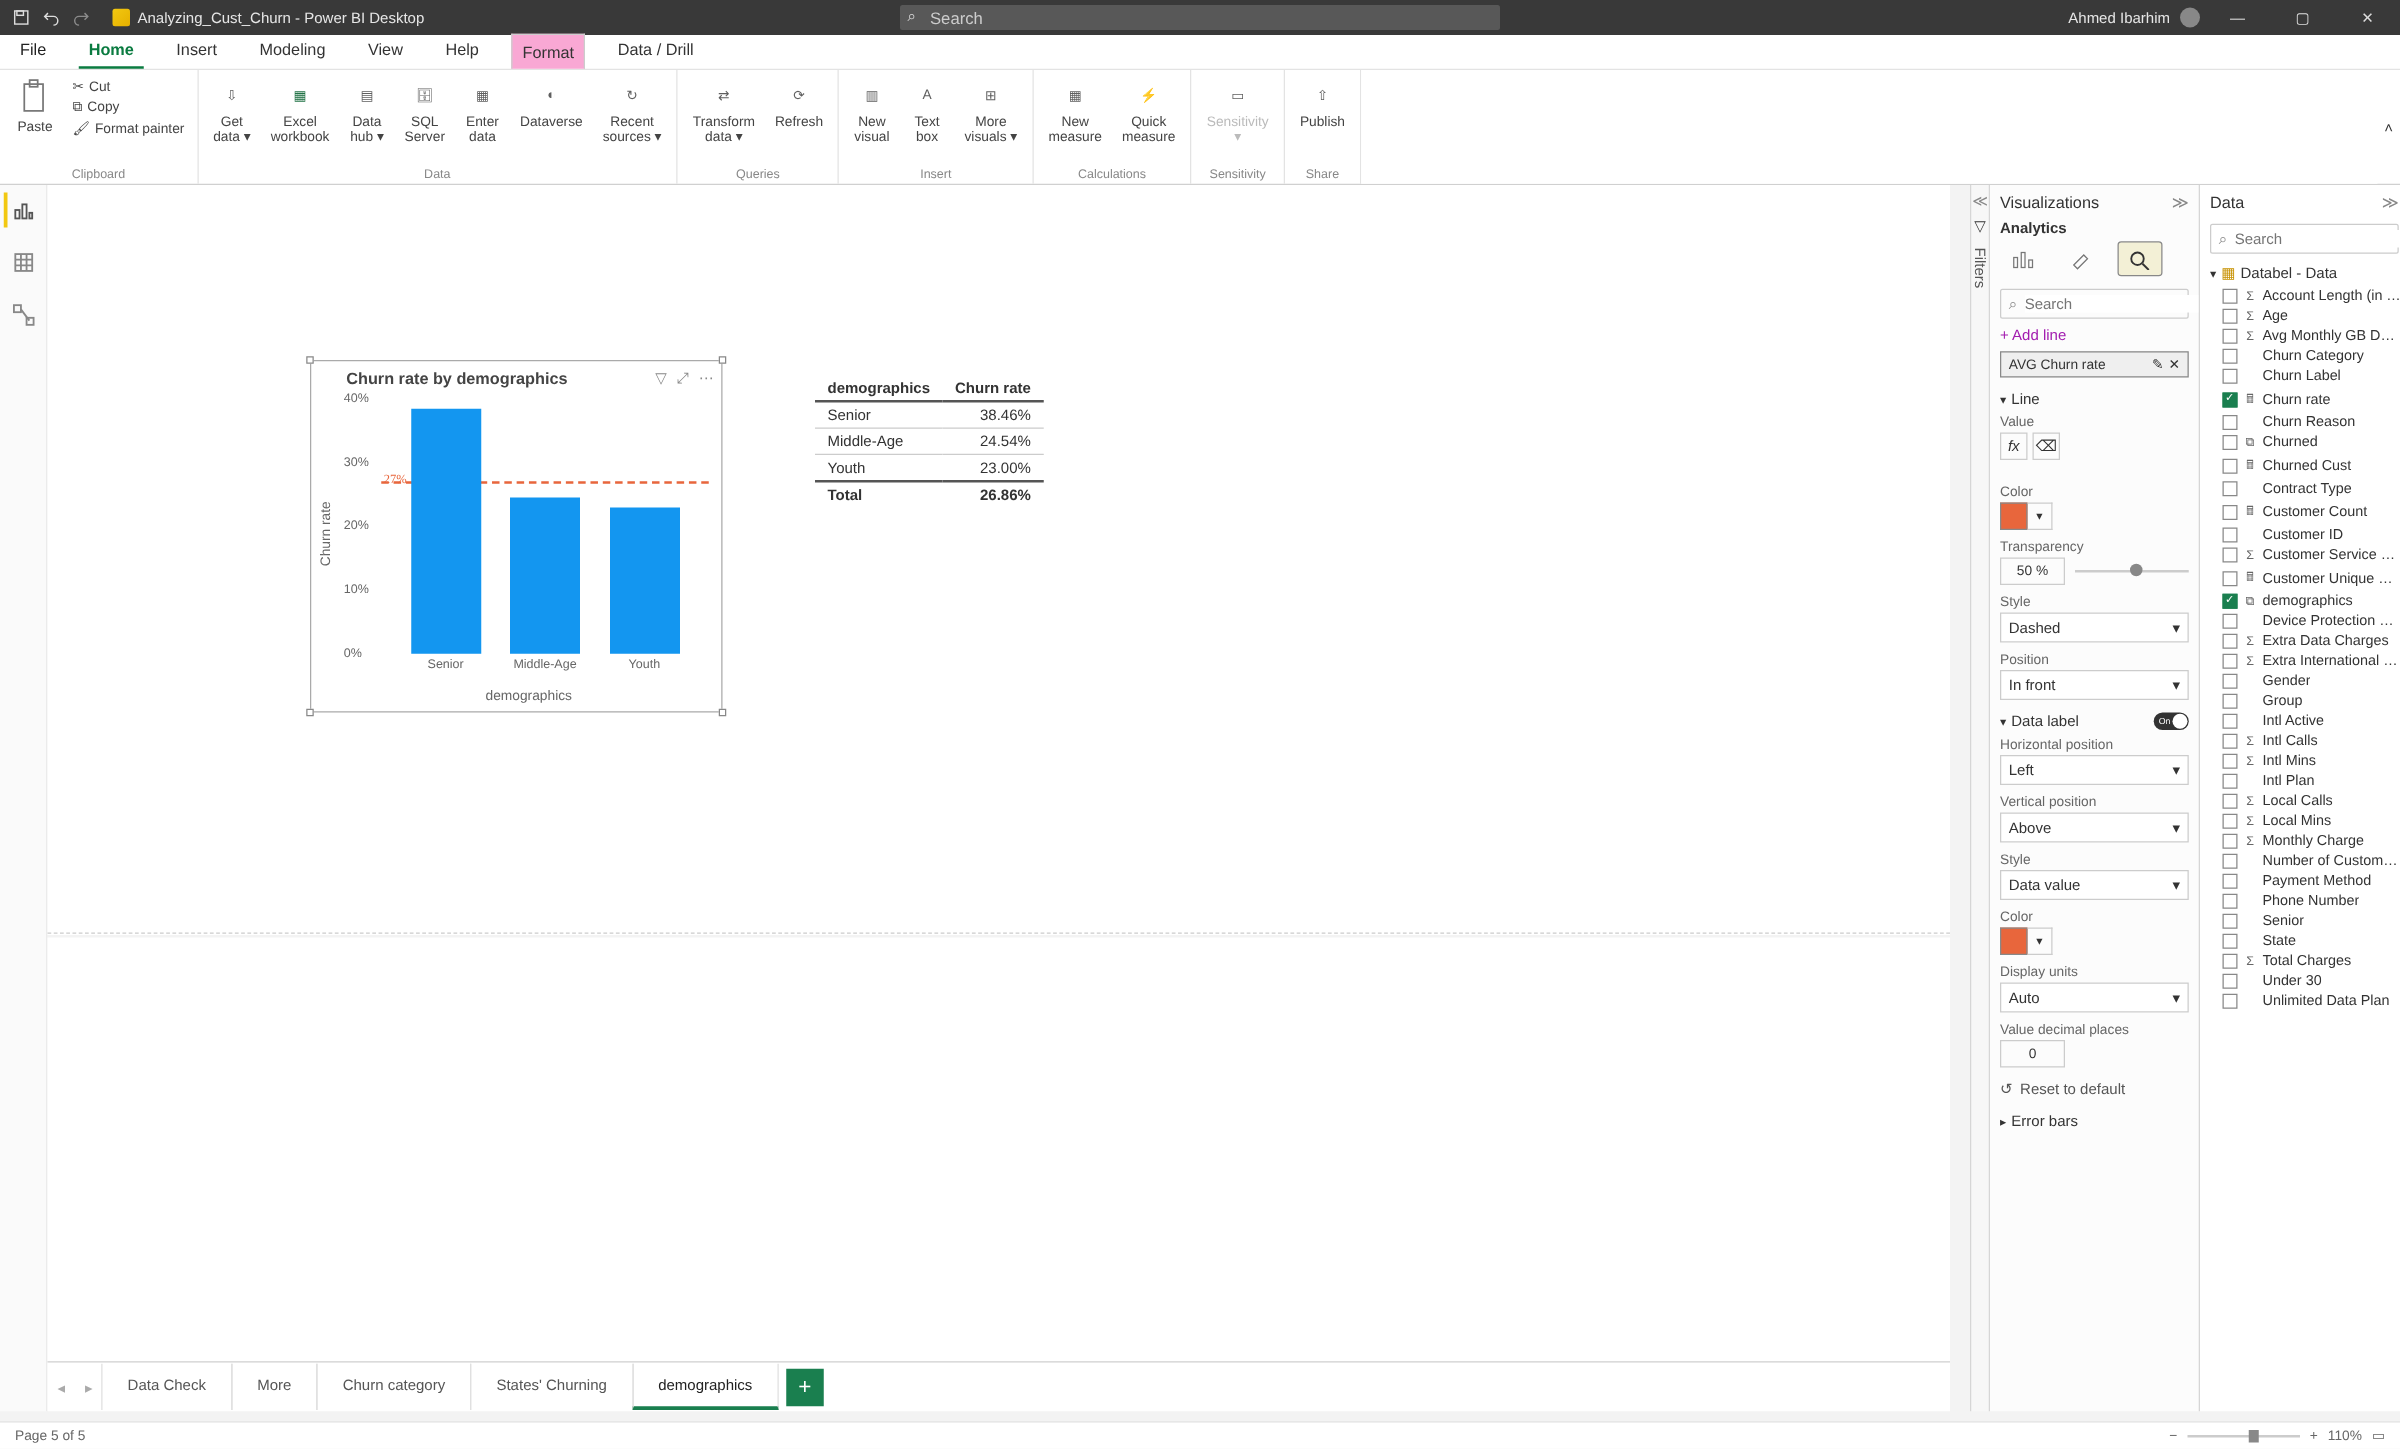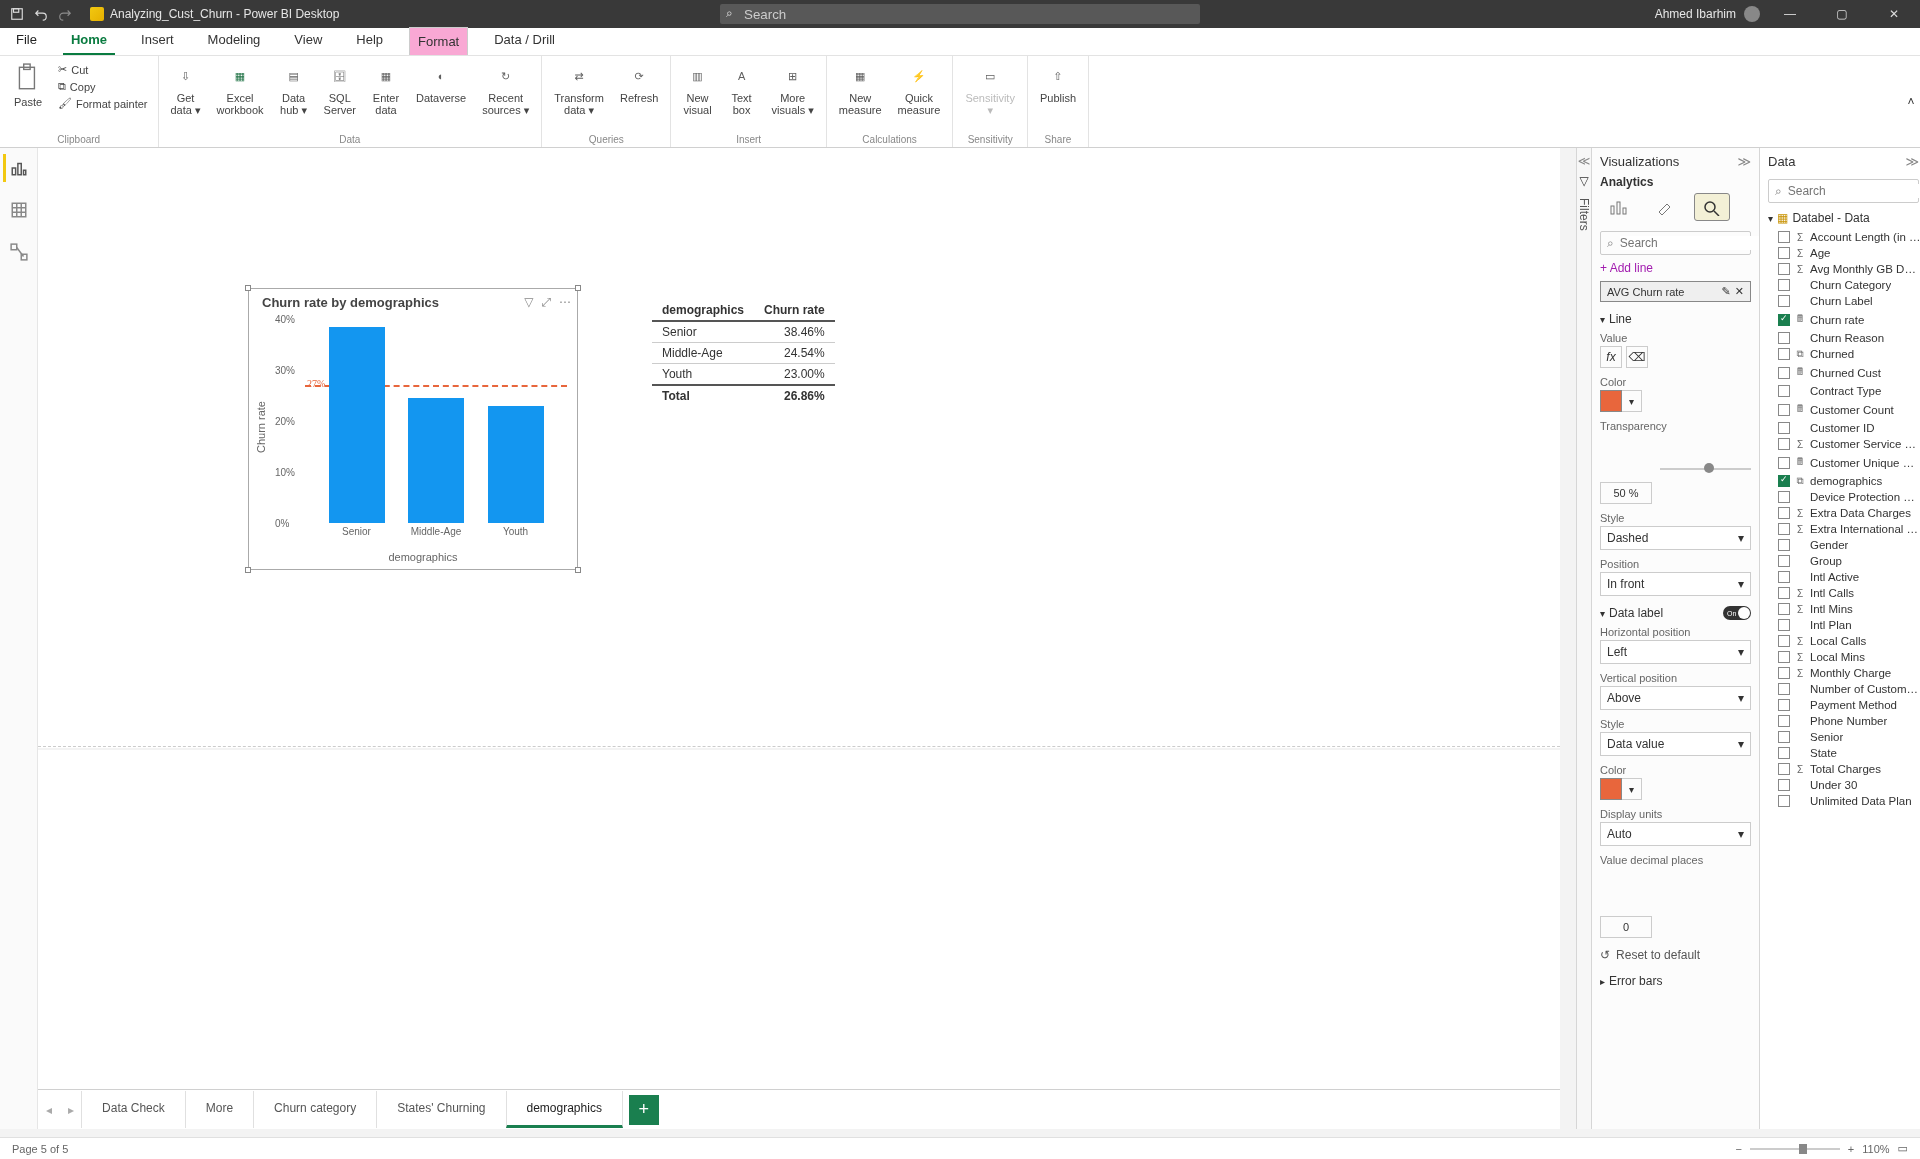--- a/index.html
+++ b/index.html
@@ -44,21 +44,21 @@
 .leftrail .rail-btn.active { border-left:3px solid #f2c811; margin-left:-3px; }
 
 
 .canvas-area { position:absolute; top:148px; left:38px; right:326px; bottom:30px; background:#f3f3f3; }
 .upper-canvas { height:600px; background:#fff; position:relative; }
 .hr-dashed { position:absolute; top:598px; left:0; right:0; border-top:1px dashed #ccc; }
 .lower-canvas { position:absolute; top:602px; left:0; right:0; bottom:40px; background:#fff; }
 
 
 .visual { position:absolute; left:210px; top:140px; width:330px; height:282px; border:1px solid #aaa; background:#fff; }
-.visual .v-title { position:absolute; top:6px; left:13px; font-size:13px; font-weight:600; color:#444; }
+.visual .v-title { position:absolute; top:6px; left:28px; font-size:13px; font-weight:600; color:#444; }
 .visual .v-icons { position:absolute; top:6px; right:6px; display:flex; gap:8px; color:#888; }
 .chart-body { position:absolute; top:26px; left:26px; right:6px; bottom:30px; }
 .chart-ylab { position:absolute; left:-20px; top:50%; transform:rotate(-90deg) translate(-50%); transform-origin:left top; font-size:11px; color:#666; }
 .chart-xlab { position:absolute; left:0; right:0; bottom:-24px; text-align:center; font-size:11px; color:#666; }
 .chart-plot { position:absolute; left:30px; right:4px; top:4px; bottom:16px; }
 .ytick { position:absolute; left:-30px; font-size:10px; color:#666; transform:translateY(-50%); }
 .refline { position:absolute; left:0; right:0; border-top:2px dashed #e8663c; }
 .reflabel { position:absolute; font-size:10px; color:#e8663c; }
 .bar { position:absolute; bottom:0; width:56px; background:#1396f0; }
 .xcat { position:absolute; bottom:-14px; font-size:10px; color:#666; text-align:center; width:80px; }
@@ -101,21 +101,21 @@
 .search-box input { border:none; outline:none; flex:1; font-size:12px; }
 .add-line { color:#a21caf; font-size:12px; padding:2px 8px; cursor:pointer; }
 .line-chip { margin:4px 8px; border:1px solid #888; background:#efefef; padding:3px 6px; font-size:11px; display:flex; justify-content:space-between; align-items:center; }
 .section-hdr { padding:6px 8px 2px; font-size:12px; display:flex; align-items:center; gap:4px; cursor:pointer; }
 .field-lbl { font-size:11px; color:#666; padding:4px 8px 2px; }
 .dropdown { margin:0 8px 4px; height:24px; border:1px solid #ccc; display:flex; align-items:center; justify-content:space-between; padding:0 6px; font-size:12px; background:#fff; }
 .color-swatch { margin:0 8px 4px; display:flex; align-items:center; }
 .swatch-box { width:22px; height:22px; border:1px solid #888; background:#e8663c; }
 .swatch-chev { width:20px; height:22px; border:1px solid #ccc; border-left:none; display:flex; align-items:center; justify-content:center; font-size:10px; }
 .transparency-row { margin:0 8px 4px; display:flex; align-items:center; gap:8px; }
-.spinbox { width:52px; height:22px; border:1px solid #ccc; display:flex; align-items:center; justify-content:center; font-size:11px;margin-top:48px; }
+.spinbox { width:52px; height:22px; border:1px solid #ccc; display:flex; align-items:center; justify-content:center; font-size:11px; }
 .slider { flex:1; height:2px; background:#ccc; position:relative; }
 .slider .sthumb { position:absolute; top:-5px; width:10px; height:10px; border-radius:50%; background:#888; }
 .toggle { width:28px; height:14px; border-radius:7px; background:#333; position:relative; display:flex; align-items:center; padding:0 2px; font-size:8px; color:#fff; justify-content:flex-start; }
 .toggle::after { content:""; position:absolute; right:1px; top:1px; width:12px; height:12px; border-radius:50%; background:#fff; }
 .reset-link { padding:6px 8px; font-size:12px; color:#555; display:flex; align-items:center; gap:6px; cursor:pointer; }
 .viz-scroll { overflow-y:auto; flex:1; }
 .viz-scroll::-webkit-scrollbar{width:8px;} .viz-scroll::-webkit-scrollbar-thumb{background:#ccc;}
 
 
 .data-table-hdr { padding:4px 8px; font-size:12px; display:flex; align-items:center; gap:4px; }
@@ -495,21 +495,21 @@
           <span>✎</span>
           <span>✕</span>
         </span>
       </div>
 
       <div class="section-hdr">
           <span class="chev"></span>
           <span>Line</span>
         </div>
       <div class="field-lbl">Value</div>
-      <div style="margin:0 8px 4px;display:flex;gap:4px;">
+      <div style="margin:0 8px 16px;display:flex;gap:4px;">
         <span style="width:22px;height:22px;border:1px solid #ccc;display:flex;align-items:center;justify-content:center;font-style:italic">fx</span>
         <span style="width:22px;height:22px;border:1px solid #ccc;display:flex;align-items:center;justify-content:center">⌫</span>
       </div>
       <div class="field-lbl">Color</div>
       <div class="color-swatch">
           <div class="swatch-box"></div>
           <div class="swatch-chev">▾</div>
         </div>
 
       <div class="field-lbl">Transparency</div>

